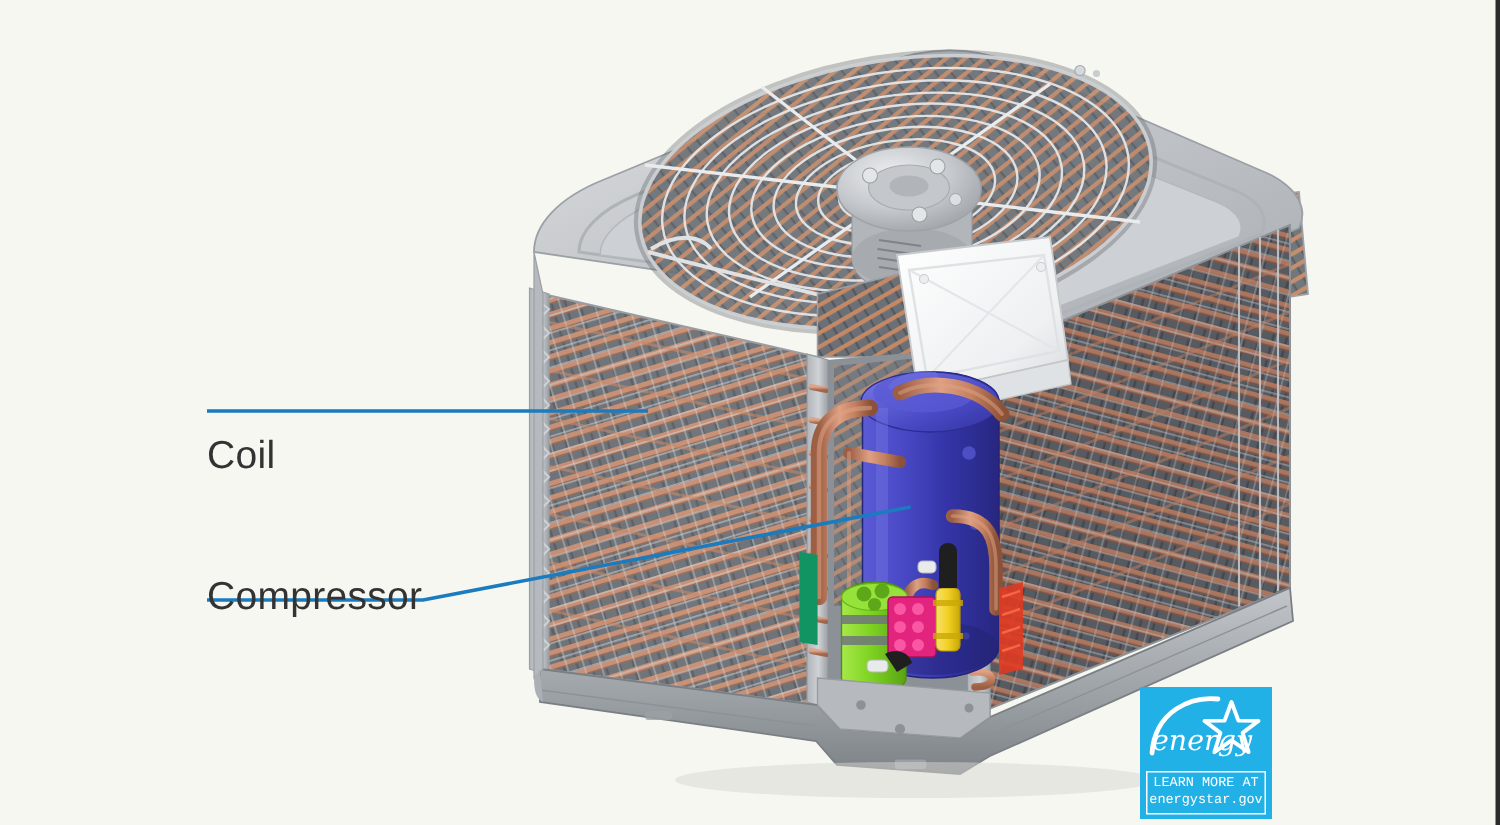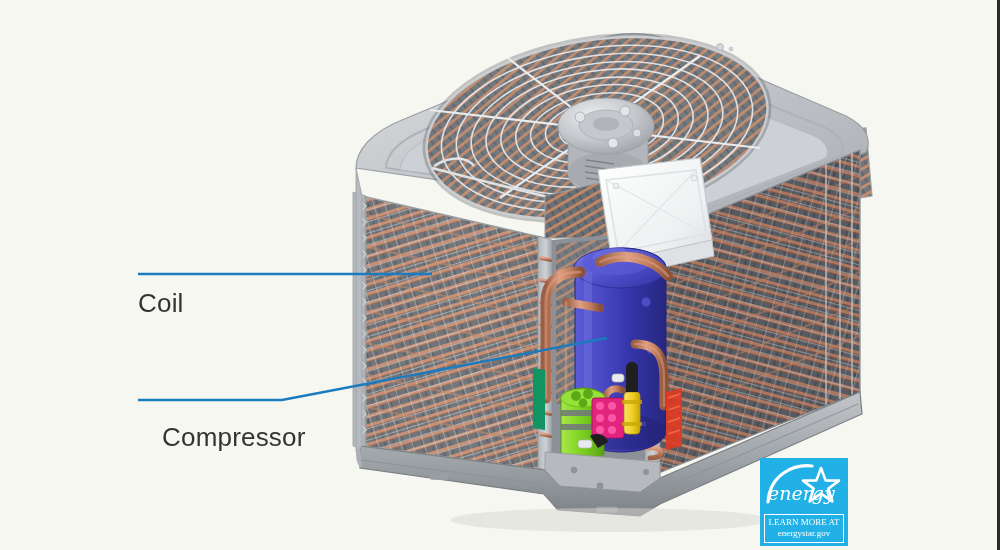--- a/index.html
+++ b/index.html
@@ -19,38 +19,38 @@
   }
   .callout-label{
     position:absolute;
     color:#333333;
     font-size:26px;
     letter-spacing:.2px;
     white-space:nowrap;
     font-family:"Liberation Sans", sans-serif;
   }
   #label-coil{ left:138px; top:288px; }
-  #label-compressor{ left:138px; top:422px;margin-left:24px; }
+  #label-compressor{ left:138px; top:382px; }
   #svg-art{position:absolute;left:0;top:0;width:1000px;height:550px;}
   #leaders{position:absolute;left:0;top:0;width:1000px;height:550px;pointer-events:none;}
   #badge{
     position:absolute;left:760px;top:458px;
     width:88px;height:88px;
     background:#21b1e6;
     display:flex;flex-direction:column;
     align-items:center;justify-content:flex-start;
   }
   #badge-mark{width:88px;height:56px;display:block;}
   #badge-text{
     width:78px;margin-top:0px;
     border:1.5px solid #ffffff;
     color:#ffffff;text-align:center;
     font-size:9px;line-height:11px;
     padding:2px 0 3px 0;
-    font-family:Liberation Serif, serif;
+    font-family:Liberation Mono, monospace;
   }
   #badge-text div{display:block;}
 </style>
 </head>
 <body>
 
 <div id="stage">
 
   <svg id="svg-art" viewBox="0 0 1000 550">
     <defs>

